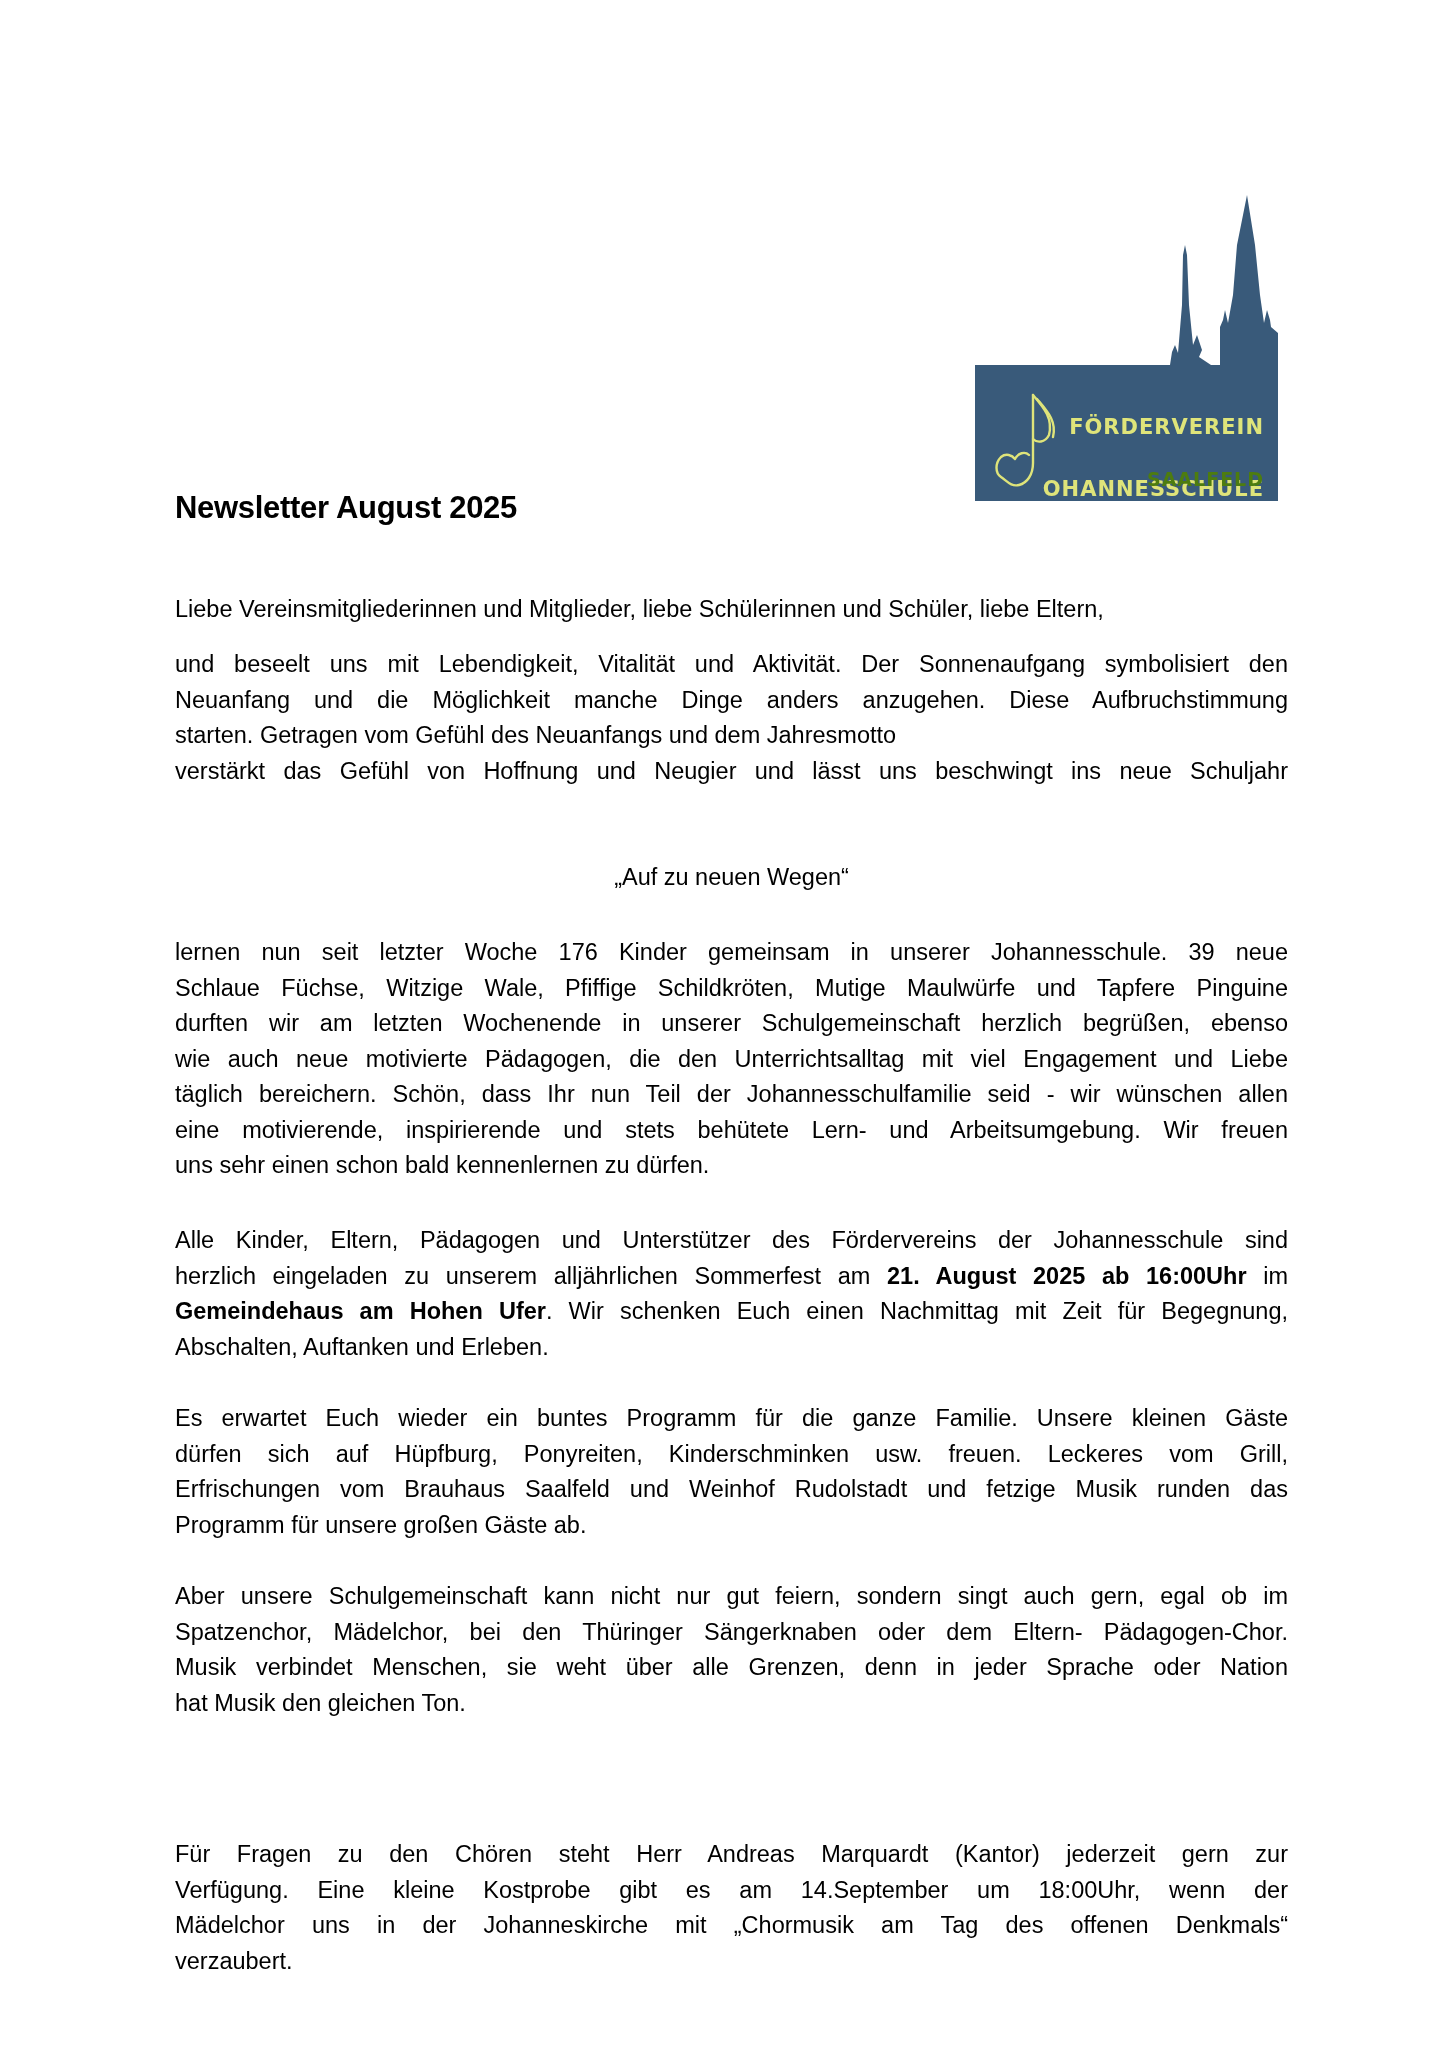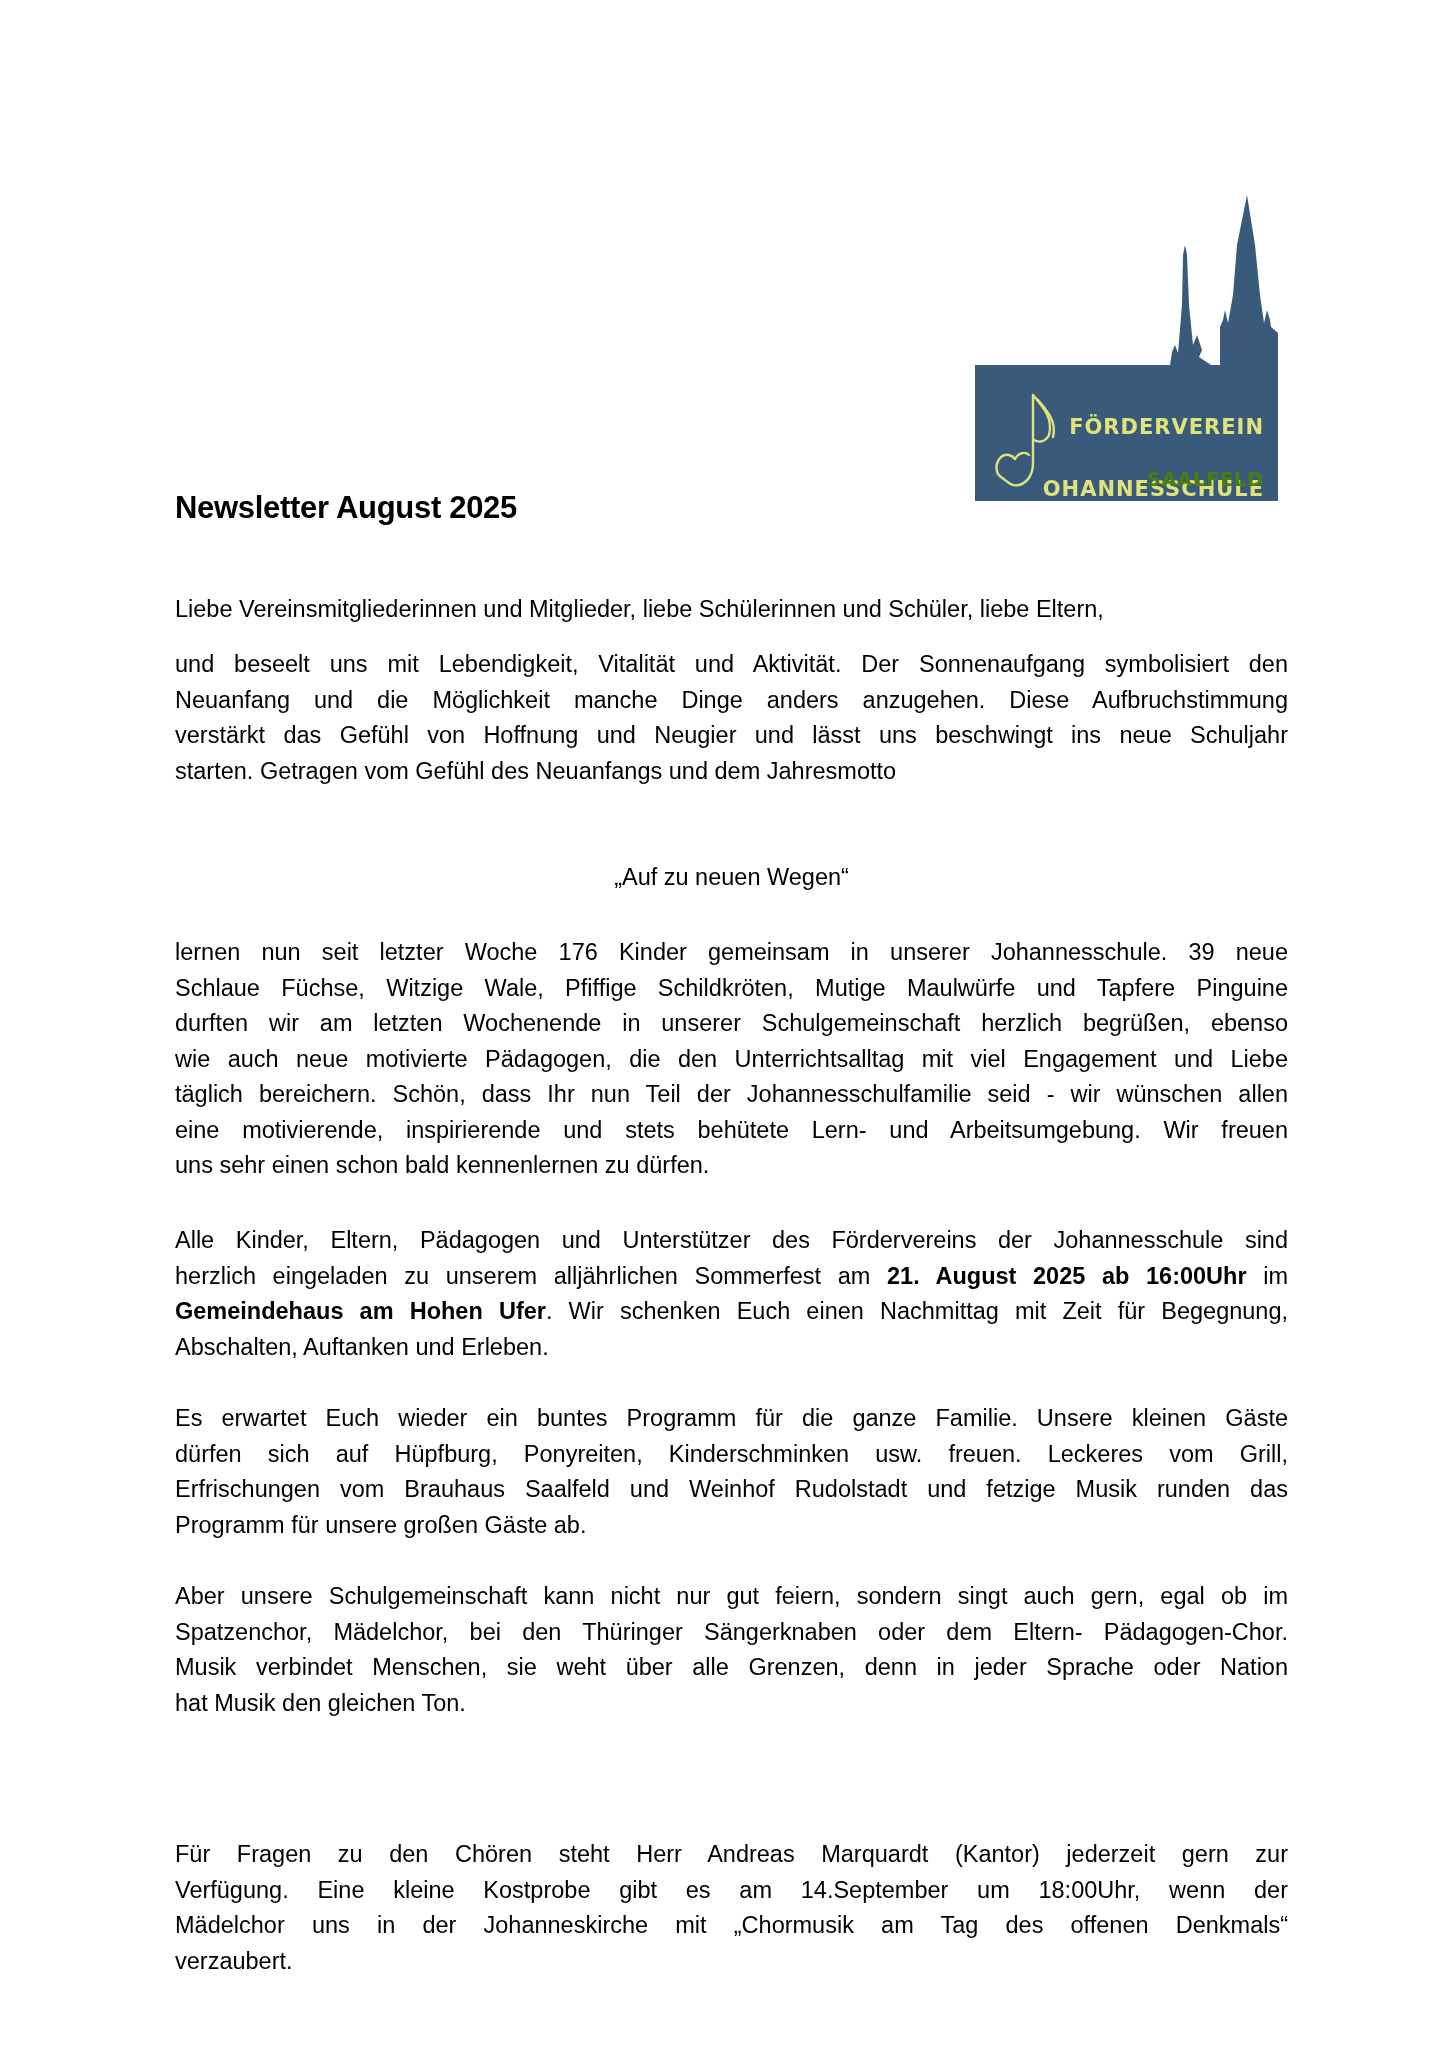--- a/index.html
+++ b/index.html
@@ -61,22 +61,22 @@
 
   <div class="title">Newsletter August 2025</div>
 
   <div class="body-text greeting">
     <span class="line last">Liebe Vereinsmitgliederinnen und Mitglieder, liebe Schülerinnen und Schüler, liebe Eltern,</span>
   </div>
 
   <div class="body-text p1">
     <span class="line">und beseelt uns mit Lebendigkeit, Vitalität und Aktivität. Der Sonnenaufgang symbolisiert den</span>
     <span class="line">Neuanfang und die Möglichkeit manche Dinge anders anzugehen. Diese Aufbruchstimmung</span>
+    <span class="line last">starten. Getragen vom Gefühl des Neuanfangs und dem Jahresmotto</span>
     <span class="line">verstärkt das Gefühl von Hoffnung und Neugier und lässt uns beschwingt ins neue Schuljahr</span>
-    <span class="line last">starten. Getragen vom Gefühl des Neuanfangs und dem Jahresmotto</span>
   </div>
 
   <div class="motto">„Auf zu neuen Wegen“</div>
 
   <div class="body-text p2">
     <span class="line">lernen nun seit letzter Woche 176 Kinder gemeinsam in unserer Johannesschule. 39 neue</span>
     <span class="line">Schlaue Füchse, Witzige Wale, Pfiffige Schildkröten, Mutige Maulwürfe und Tapfere Pinguine</span>
     <span class="line">durften wir am letzten Wochenende in unserer Schulgemeinschaft herzlich begrüßen, ebenso</span>
     <span class="line">wie auch neue motivierte Pädagogen, die den Unterrichtsalltag mit viel Engagement und Liebe</span>
     <span class="line">täglich bereichern. Schön, dass Ihr nun Teil der Johannesschulfamilie seid - wir wünschen allen</span>

